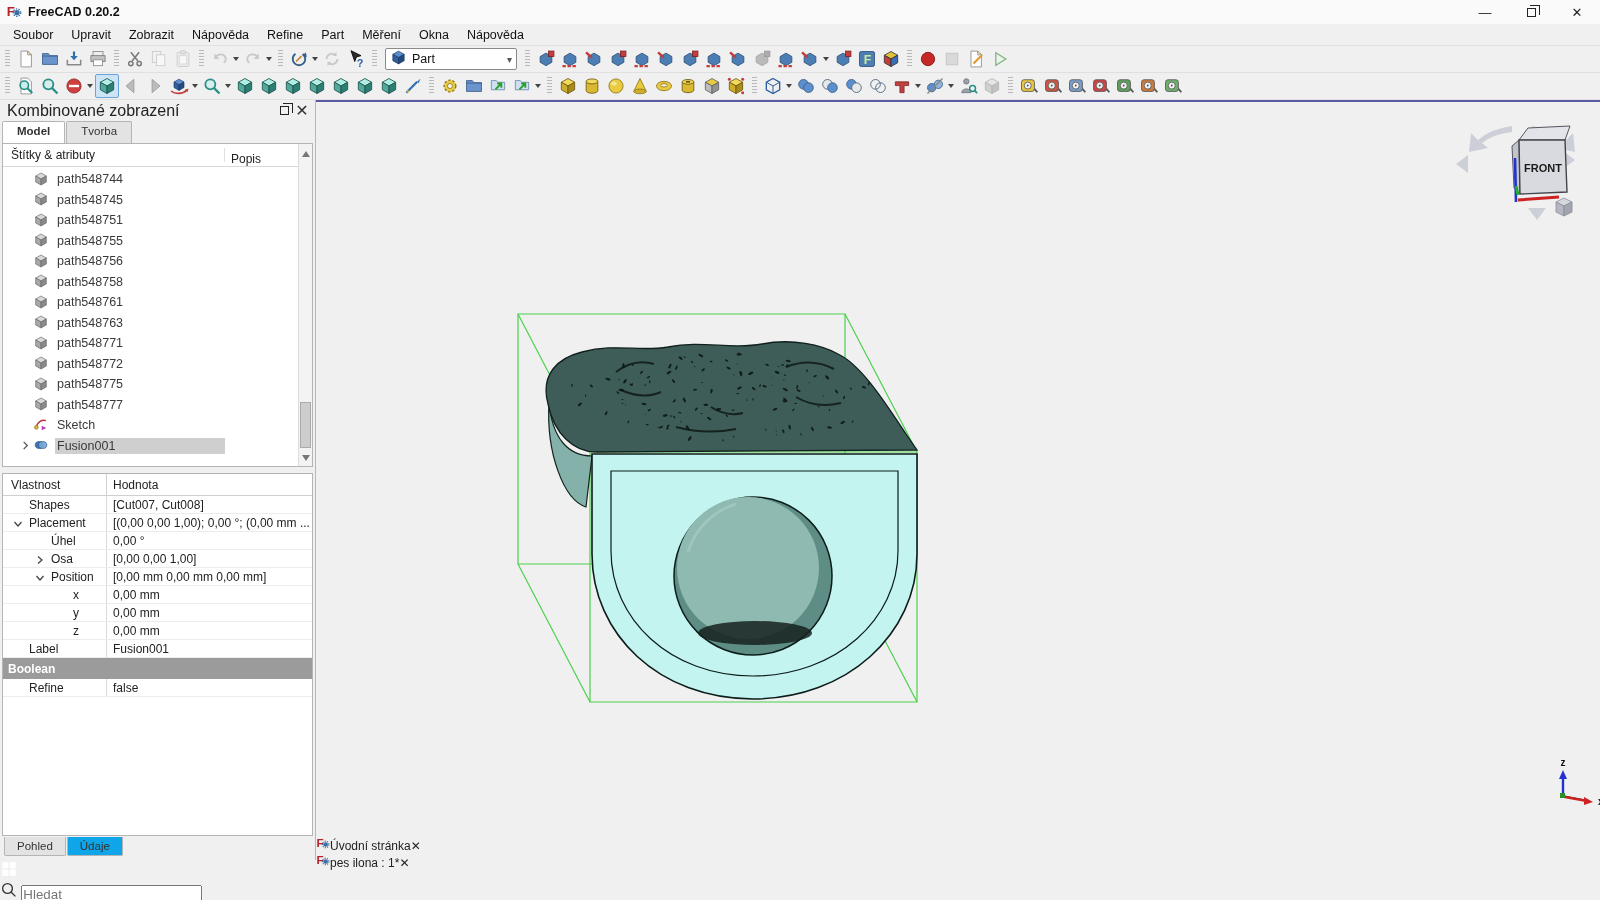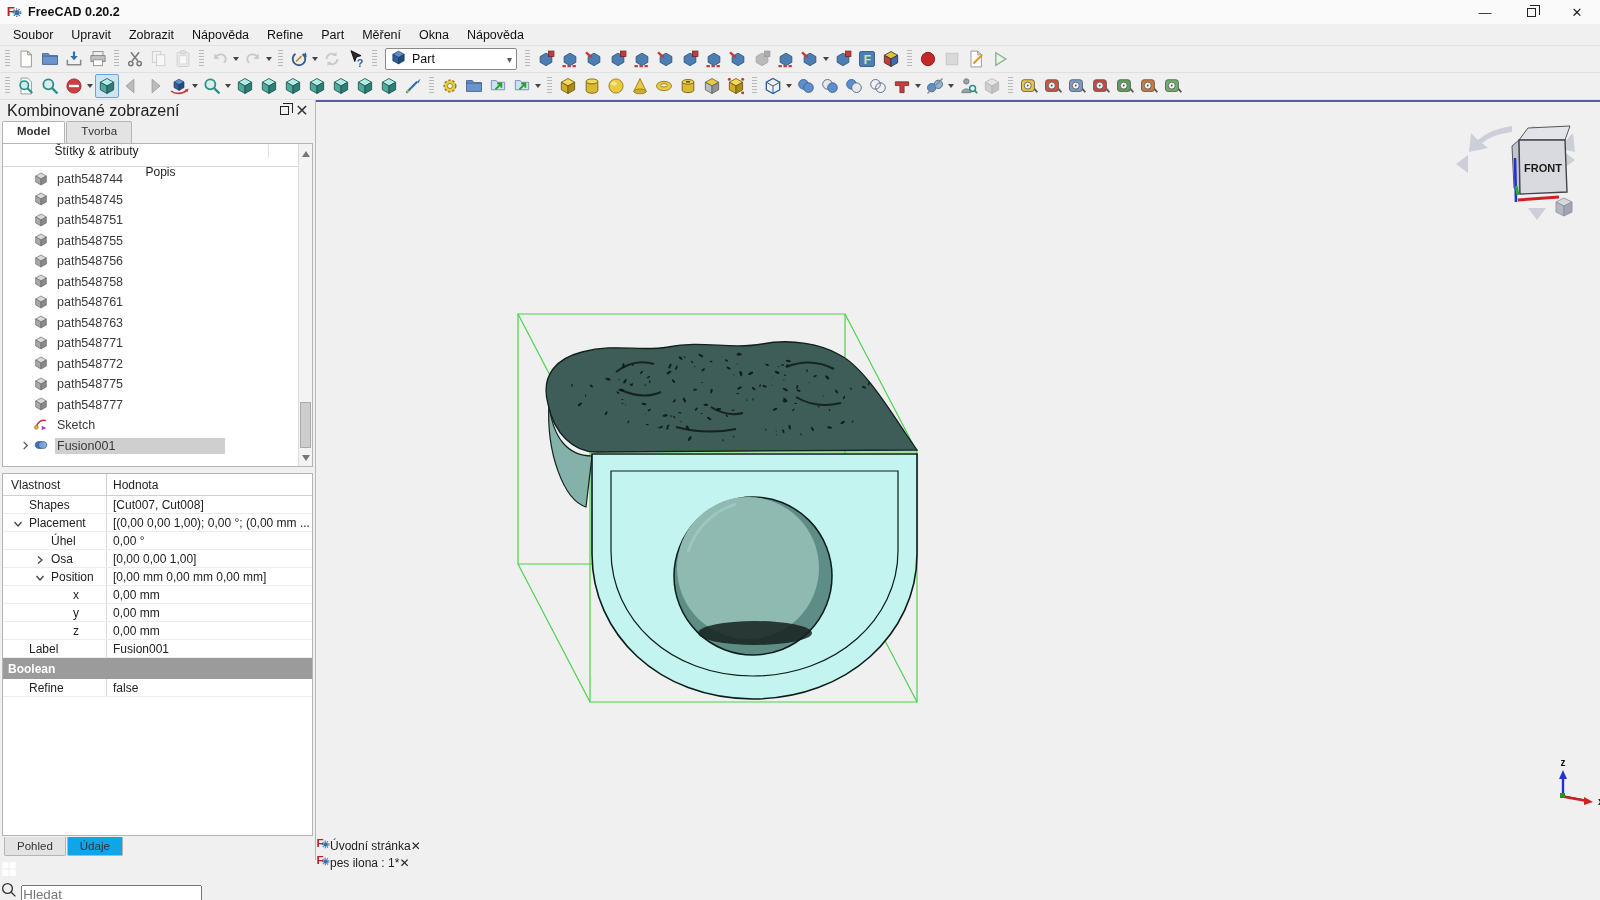--- a/index.html
+++ b/index.html
@@ -38,21 +38,21 @@
   #main { display:flex; height:760px; }
   #dock { width:316px; background:#f0f0f0; display:flex; flex-direction:column; border-right:1px solid #b8b8b8; }
   #dockhdr { height:21px; display:flex; align-items:center; padding:0 4px 0 7px; font-size:16px; color:#222; }
   #dockhdr .sp { flex:1; }
   .dockbtn { width:18px; height:16px; display:flex; align-items:center; justify-content:center; color:#333; }
   #docktabs { display:flex; height:22px; padding-left:2px; }
   .dtab { padding:3px 14px 2px; font-size:11.5px; border:1px solid #b5b5b5; border-bottom:none; background:#e3e3e3; color:#333; margin-right:1px; border-radius:2px 2px 0 0; }
   .dtab.act { background:#fff; font-weight:bold; position:relative; top:0px; }
 
   #treewrap { position:relative; margin:0 2px; background:#fff; border:1px solid #b5b5b5; height:324px; }
-  #treehdr { display:flex; height:23px; border-bottom:1px solid #d8d8d8; font-size:12px; color:#222; align-items:center;flex-direction:column; }
+  #treehdr { display:flex; height:23px; border-bottom:1px solid #d8d8d8; font-size:12px; color:#222; align-items:center; }
   #treehdr .c1 { width:222px; padding-left:8px; border-right:1px solid #e0e0e0; }
   #treehdr .c2 { flex:1; padding-left:6px;margin-top:7px; }
   #treelist { height:287px; overflow:hidden; padding-top:2px; }
   .trow { height:20.5px; display:flex; align-items:center; font-size:12.5px; color:#3a3a3a; }
   .trow .exp { width:16px; margin-left:14px; display:flex; justify-content:center; color:#666; }
   .trow .ticon { width:17px; height:17px; margin-right:5px; }
   .trow .tlabel { padding:1px 6px 1px 2px; white-space:nowrap; }
   .trow.sel .tlabel { background:#cfcfcf; min-width:170px; }
   #treescroll { position:absolute; top:0; right:0; width:14px; height:100%; background:#f3f3f3; border-left:1px solid #dcdcdc; }
   .sarrow { position:absolute; left:3px; width:0; height:0; border-left:4px solid transparent; border-right:4px solid transparent; }

